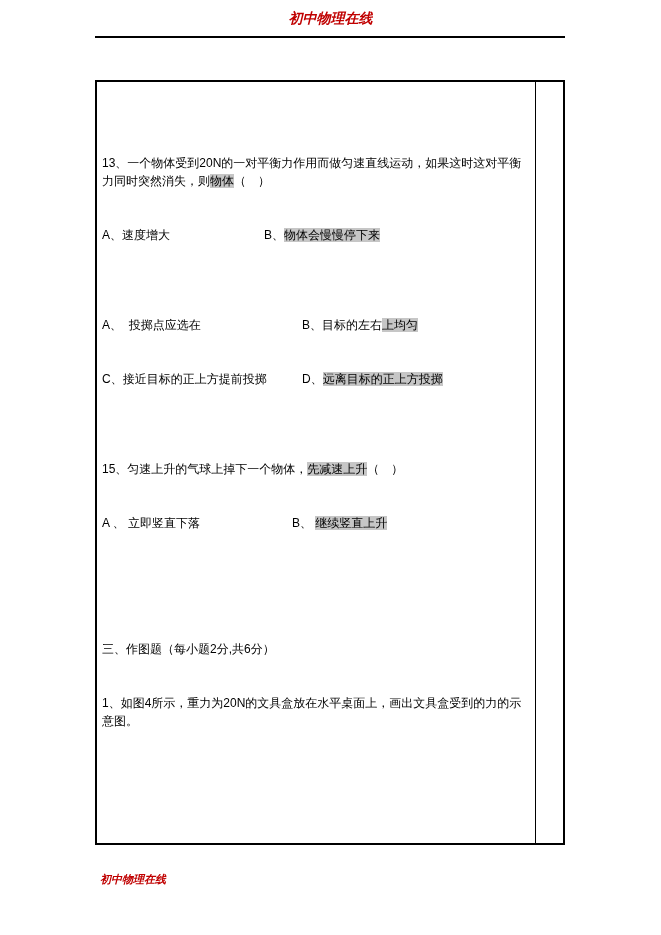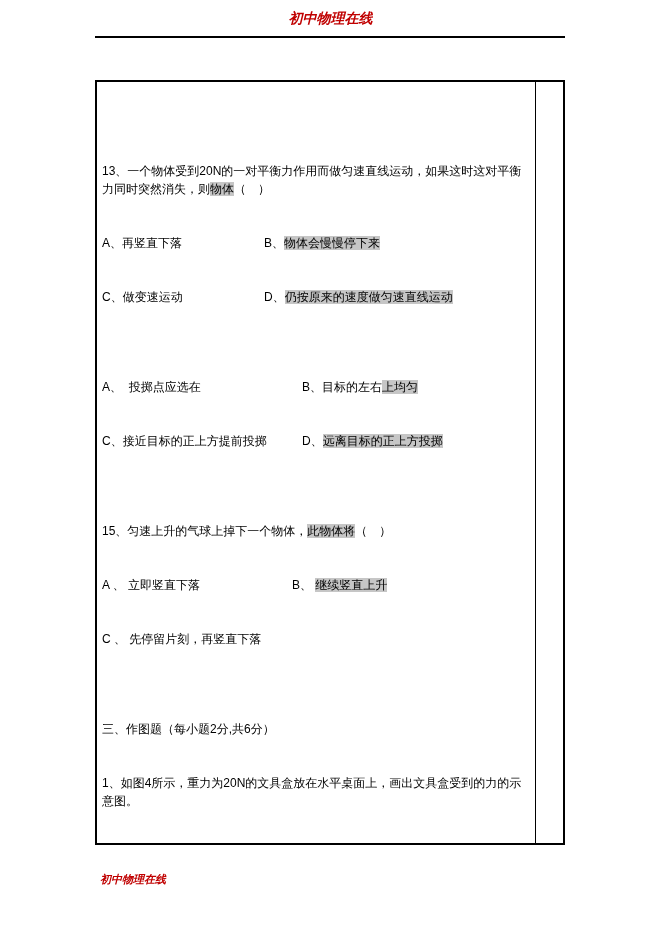--- a/index.html
+++ b/index.html
@@ -13,21 +13,21 @@
   .header-rule{position:absolute;top:36px;left:95px;width:470px;height:0;
       border-top:2px solid #000;}
   .footer-title{position:absolute;top:872px;left:100px;color:#c00000;
       font-weight:bold;font-style:italic;font-size:11px;}
 
   .main-box{position:absolute;top:80px;left:95px;width:470px;height:765px;
       border:2px solid #000;box-sizing:border-box;}
   .right-divider{position:absolute;top:0;bottom:0;right:27px;width:0;
       border-left:1px solid #000;}
   .content{position:absolute;top:0;left:0;right:28px;bottom:0;
-      padding:8px 4px 0 5px;line-height:18px;white-space:pre-wrap;
+      padding:0 4px 0 5px;line-height:18px;white-space:pre-wrap;
       overflow:hidden;}
 
   .para{margin:0;}
   .hl{background:#c6c6c6;}
   .opt-row{display:flex;}
   .colA{display:inline-block;flex:none;}
   .w162{width:162px}.w200{width:200px}.w190{width:190px}.w218{width:218px}
 </style>
 </head>
 <body>
@@ -37,46 +37,41 @@
   <div class="site-title">初中物理在线</div>
   <div class="header-rule"></div>
 
   <div class="main-box">
     <div class="right-divider"></div>
     <div class="content">
 
       
       <div class="para"><span>13、一个物体受到20N的一对平衡力作用而做匀速直线运动，如果这时这对平衡力同时突然消失，则</span><span class="hl">物体</span><span>（　）</span></div>
       <div class="opt-row">
-        <span class="colA w162">A、再竖直下落</span>
+        <span class="colA w162">A、速度增大</span>
         <span><span>B、</span><span class="hl">物体会慢慢停下来</span></span>
-      </div>
-      <div class="opt-row">
-        <span class="colA w162">C、做变速运动</span>
-        <span><span>D、</span><span class="hl">仍按原来的速度做匀速直线运动</span></span>
       </div>
 
       
       <div class="opt-row">
         <span class="colA w200">A、  投掷点应选在</span>
         <span><span>B、目标的左右</span><span class="hl">上均匀</span></span>
       </div>
       <div class="opt-row">
         <span class="colA w200">C、接近目标的正上方提前投掷</span>
         <span><span>D、</span><span class="hl">远离目标的正上方投掷</span></span>
       </div>
 
       
-      <div class="para"><span>15、匀速上升的气球上掉下一个物体，</span><span class="hl">此物体将</span><span>（　）</span></div>
+      <div class="para"><span>15、匀速上升的气球上掉下一个物体，</span><span class="hl">先减速上升</span><span>（　）</span></div>
       <div class="opt-row">
         <span class="colA w190">A 、 立即竖直下落</span>
         <span><span>B、 </span><span class="hl">继续竖直上升</span></span>
       </div>
       <div class="opt-row">
-        <span class="colA w218">C 、 先停留片刻，再竖直下落</span>
       </div>
 
       
       <div class="para">三、作图题（每小题2分,共6分）</div>
       <div class="para">1、如图4所示，重力为20N的文具盒放在水平桌面上，画出文具盒受到的力的示意图。</div>
       
       
       
 
       

